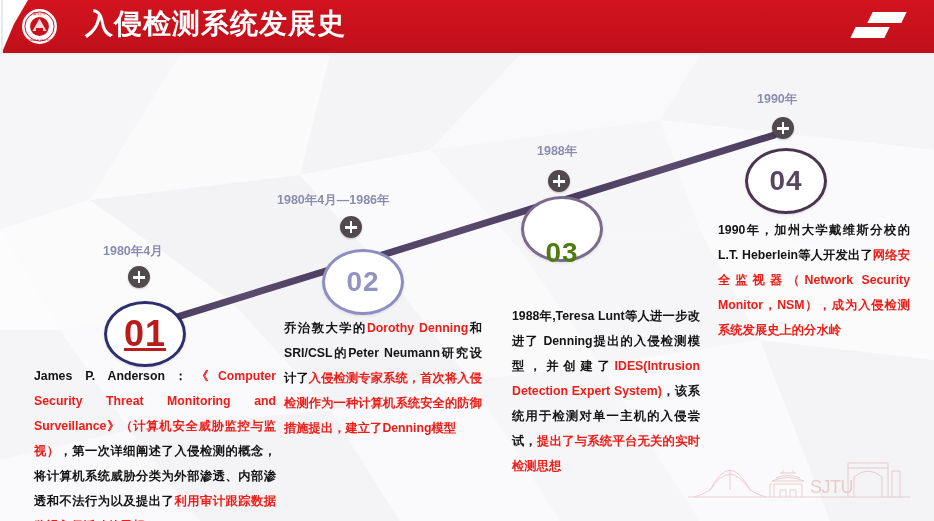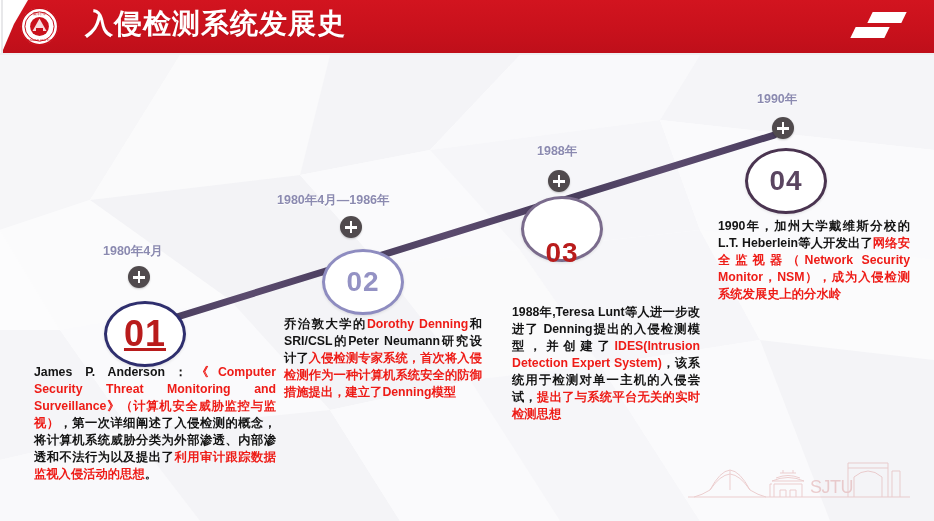--- a/index.html
+++ b/index.html
@@ -133,21 +133,21 @@
     align-items: center;
     justify-content: center;
     font-weight: bold;
     box-shadow: 0 1px 3px rgba(0,0,0,.10);
   }
 
   
   .tbox {
     position: absolute;
     font-size: 12.3px;
-    line-height: 17px;
+    line-height: 25px;
     font-weight: bold;
     color: #141414;
     text-align: justify;
   }
   .tbox .red { color: #ee1c17; }
 
   
   .watermark {
     position: absolute;
     right: 24px; bottom: 6px;
@@ -235,21 +235,21 @@
       <div class="plus" style="left:340px; top:216px;"></div>
       <div class="circle" style="left:322px; top:249px; width:76px; height:60px; border:3.5px solid #8e8cc0;">
         <span style="font-size:28px; color:#9492c4; letter-spacing:1px;">02</span>
       </div>
     </div>
 
     <div class="node" style="left:0; top:0;">
       <div class="date" style="left:537px; top:143px;">1988年</div>
       <div class="plus" style="left:548px; top:170px;"></div>
       <div class="circle" style="left:521px; top:196px; width:76px; height:60px; border:3.5px solid #7a6b8c;">
-        <span style="font-size:28px; color:#b91c1c; letter-spacing:1px;margin-top:48px;">03</span>
+        <span style="font-size:28px; color:#4d7c0f; letter-spacing:1px;margin-top:48px;">03</span>
       </div>
     </div>
 
     <div class="node" style="left:0; top:0;">
       <div class="date" style="left:757px; top:91px;">1990年</div>
       <div class="plus" style="left:772px; top:117px;"></div>
       <div class="circle" style="left:745px; top:148px; width:76px; height:60px; border:3.5px solid #4a3450;">
         <span style="font-size:28px; color:#5a4560; letter-spacing:1px;">04</span>
       </div>
     </div>

